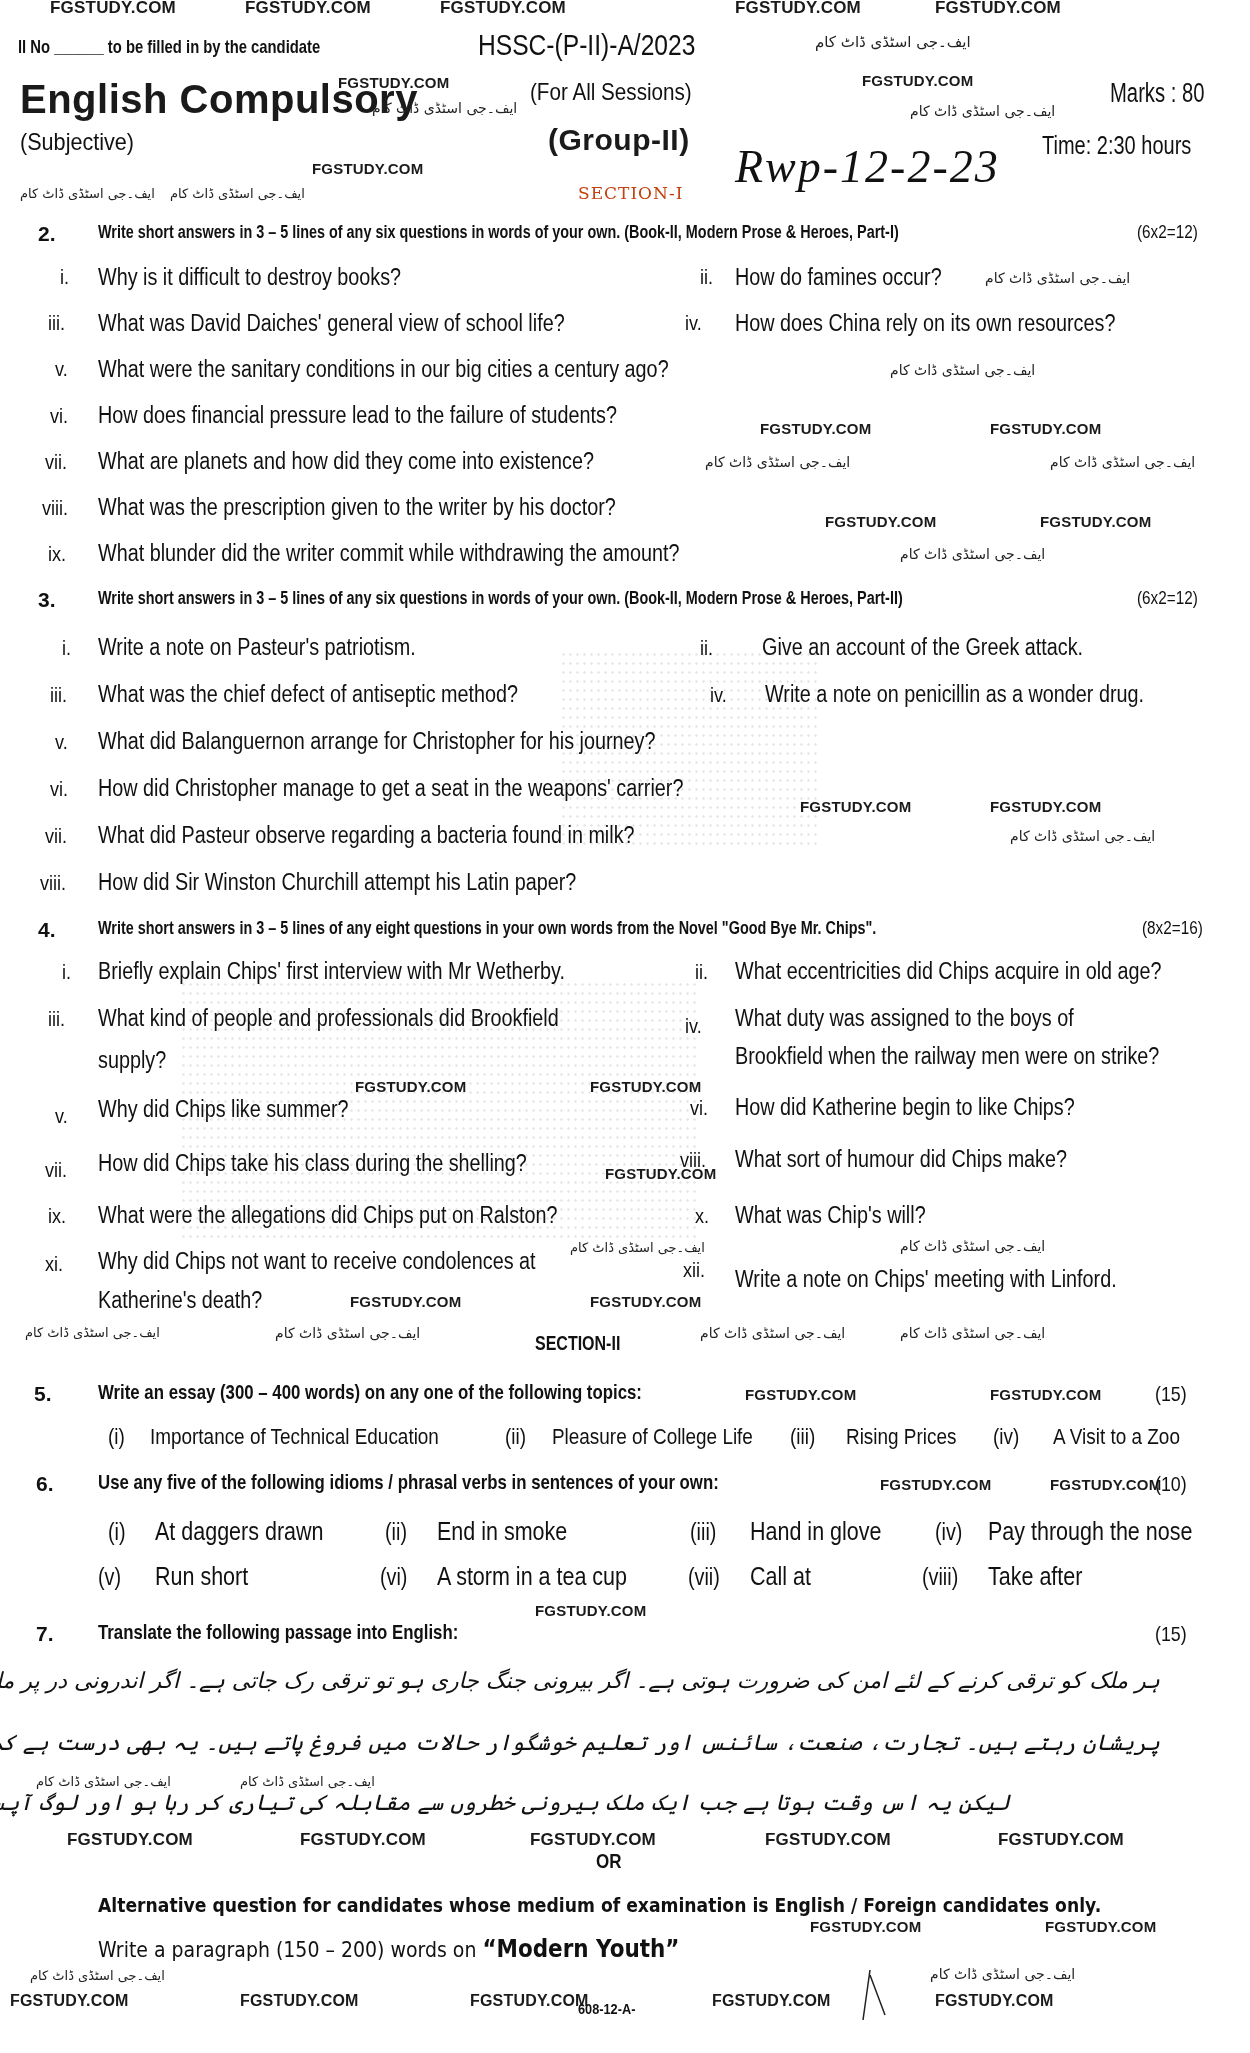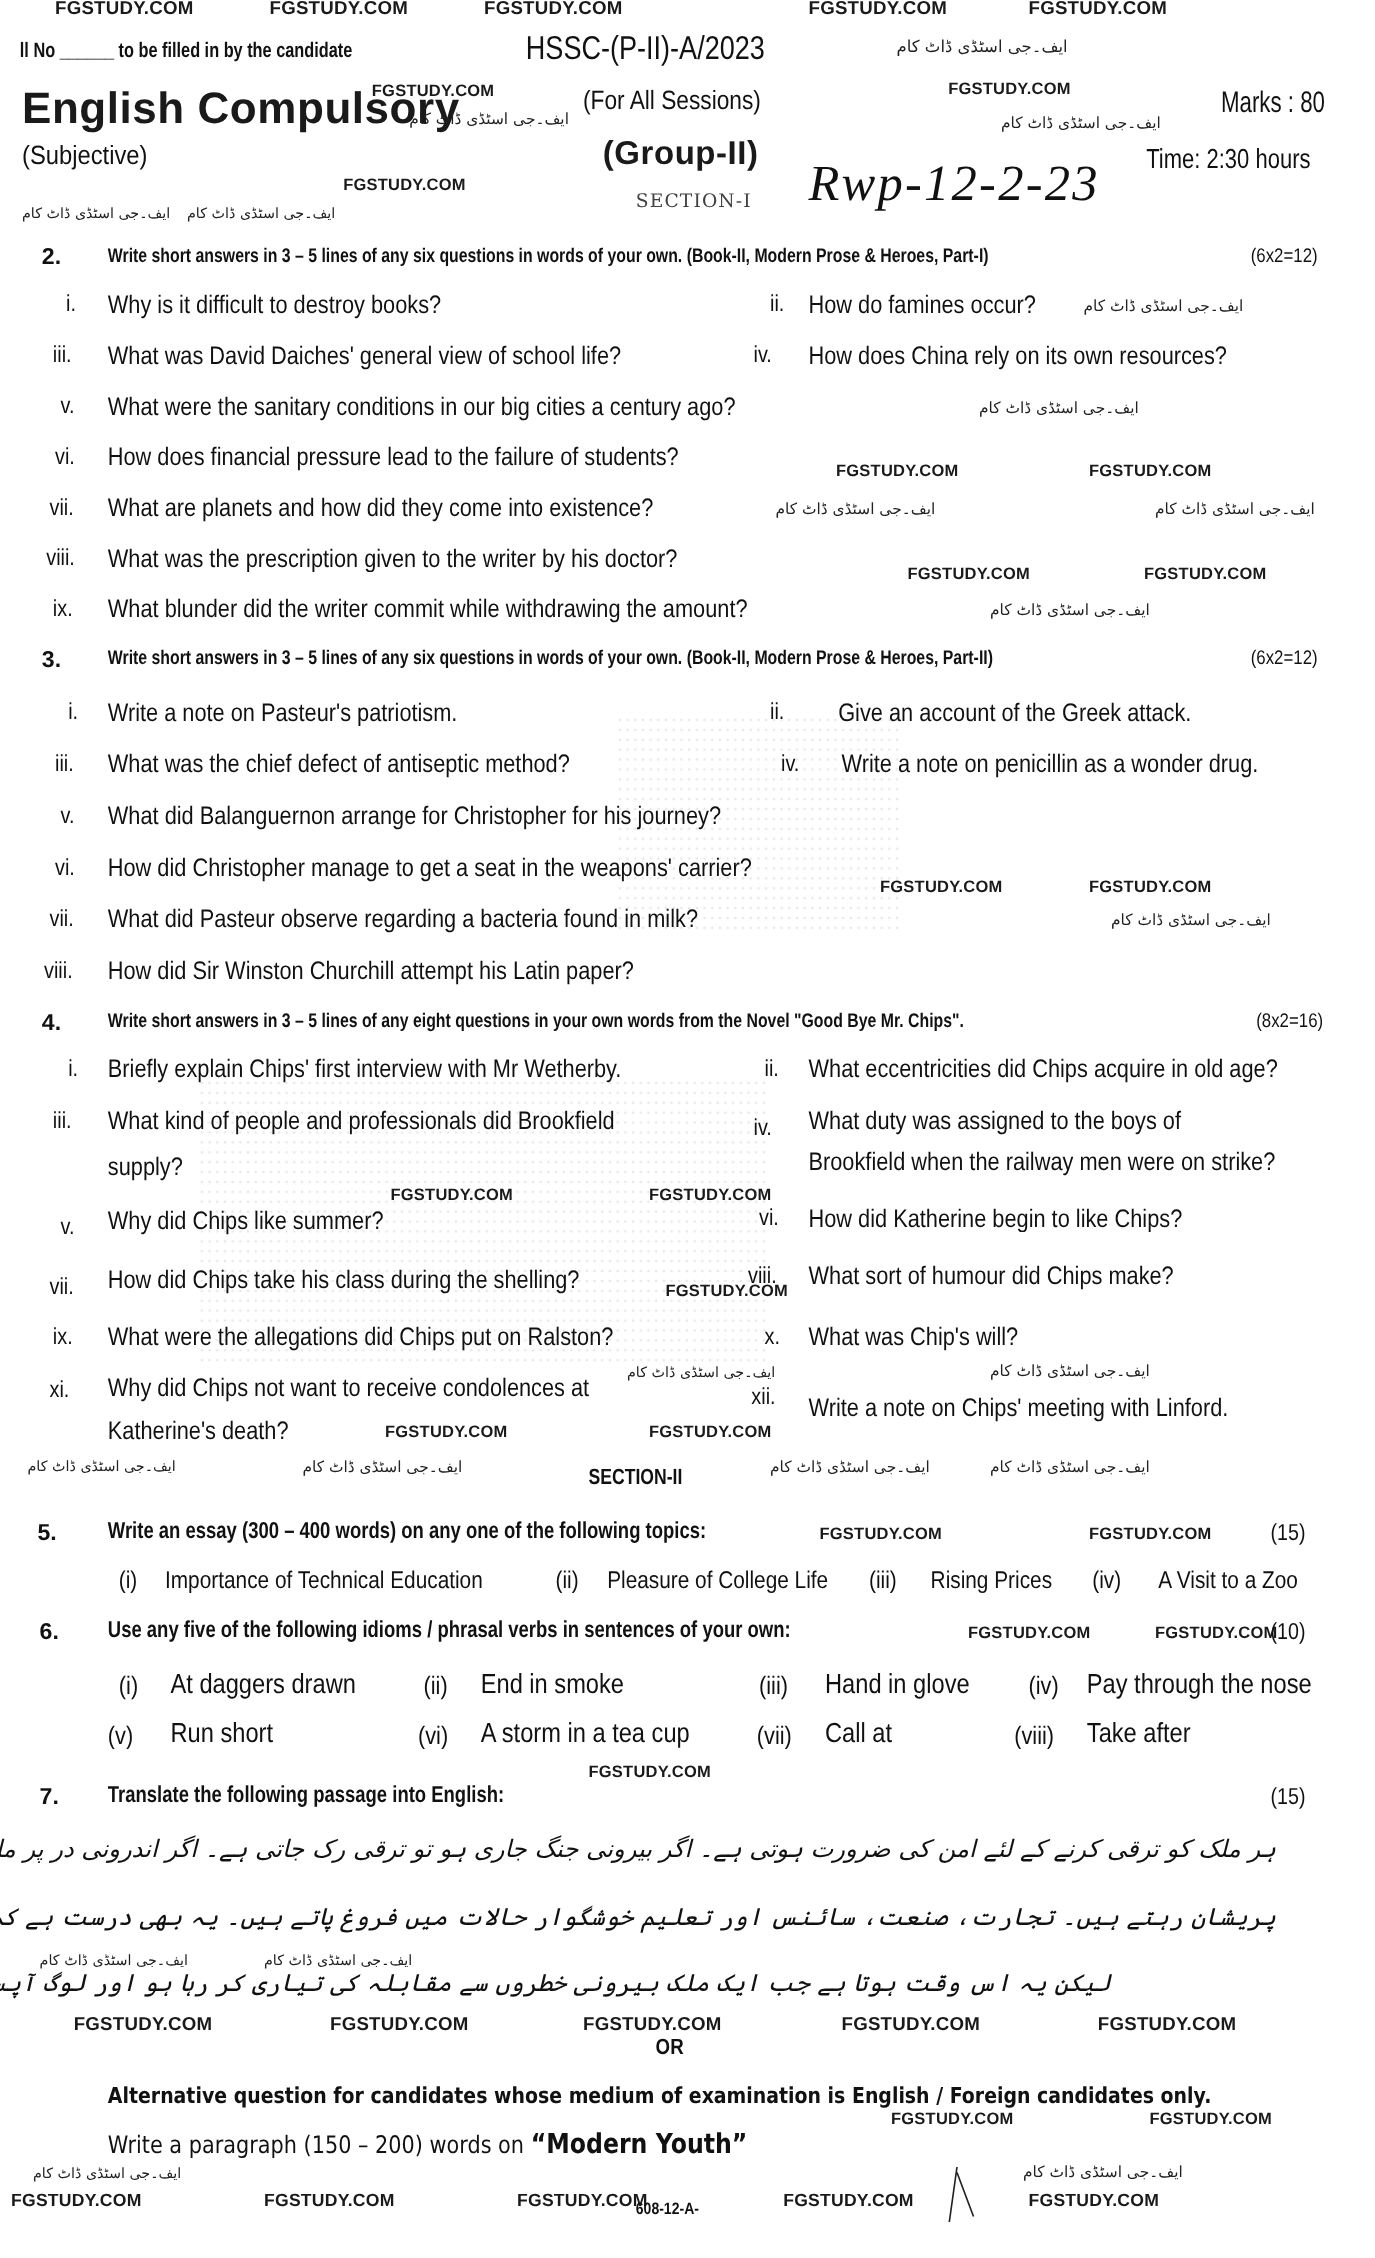--- a/index.html
+++ b/index.html
@@ -42,21 +42,21 @@
 <div class="abs hdr" style="left:530px;top:78px;font-size:24px;font-weight:normal;">(For All Sessions)</div>
 <div class="abs wm" style="left:862px;top:72px;font-size:15px;">FGSTUDY.COM</div>
 <div class="abs hdr" style="left:1110px;top:78px;font-size:27px;font-weight:normal;transform:scaleX(0.75);">Marks : 80</div>
 <div class="abs urdu" style="left:910px;top:103px;font-size:14px;">ایف۔جی اسٹڈی ڈاٹ کام</div>
 
 <div class="abs" style="left:20px;top:128px;font-size:24px;transform:scaleX(0.9);transform-origin:left center;">(Subjective)</div>
 <div class="abs title-big" style="left:548px;top:123px;font-size:30px;">(Group-II)</div>
 <div class="abs hdr" style="left:1042px;top:131px;font-size:25px;font-weight:normal;transform:scaleX(0.8);">Time: 2:30 hours</div>
 
 <div class="abs wm" style="left:312px;top:160px;font-size:15px;">FGSTUDY.COM</div>
-<div class="abs" style="left:578px;top:173px;font-size:17px;font-family:'DejaVu Serif',serif;letter-spacing:1px;color:#404040;">SECTION-I</div>
+<div class="abs" style="left:578px;top:183px;font-size:17px;font-family:'DejaVu Serif',serif;letter-spacing:1px;color:#c2410c;">SECTION-I</div>
 <div class="abs hand" style="left:735px;top:140px;font-family:Liberation Serif, serif;">Rwp-12-2-23</div>
 <div class="abs urdu" style="left:20px;top:186px;font-size:13px;">ایف۔جی اسٹڈی ڈاٹ کام</div>
 <div class="abs urdu" style="left:170px;top:186px;font-size:13px;">ایف۔جی اسٹڈی ڈاٹ کام</div>
 
 <div class="abs secnum" style="left:38px;top:222px;">2.</div>
 <div class="abs instr" style="left:98px;top:222px;">Write short answers in 3 – 5 lines of any six questions in words of your own. (Book-II, Modern Prose &amp; Heroes, Part-I)</div>
 <div class="abs marks" style="left:1137px;top:222px;">(6x2=12)</div>
 
 <div class="abs qnum" style="left:60px;top:265px;">i.</div>
 <div class="abs q" style="left:98px;top:264px;">Why is it difficult to destroy books?</div>

